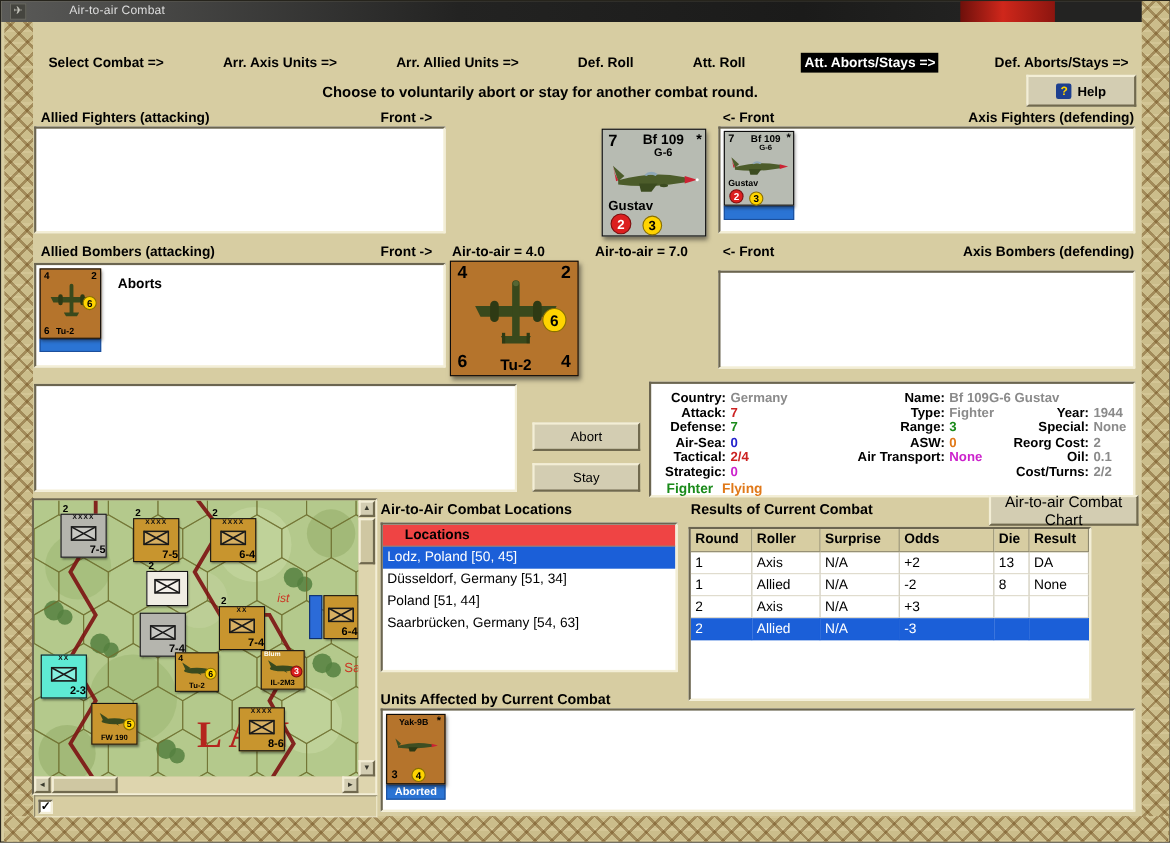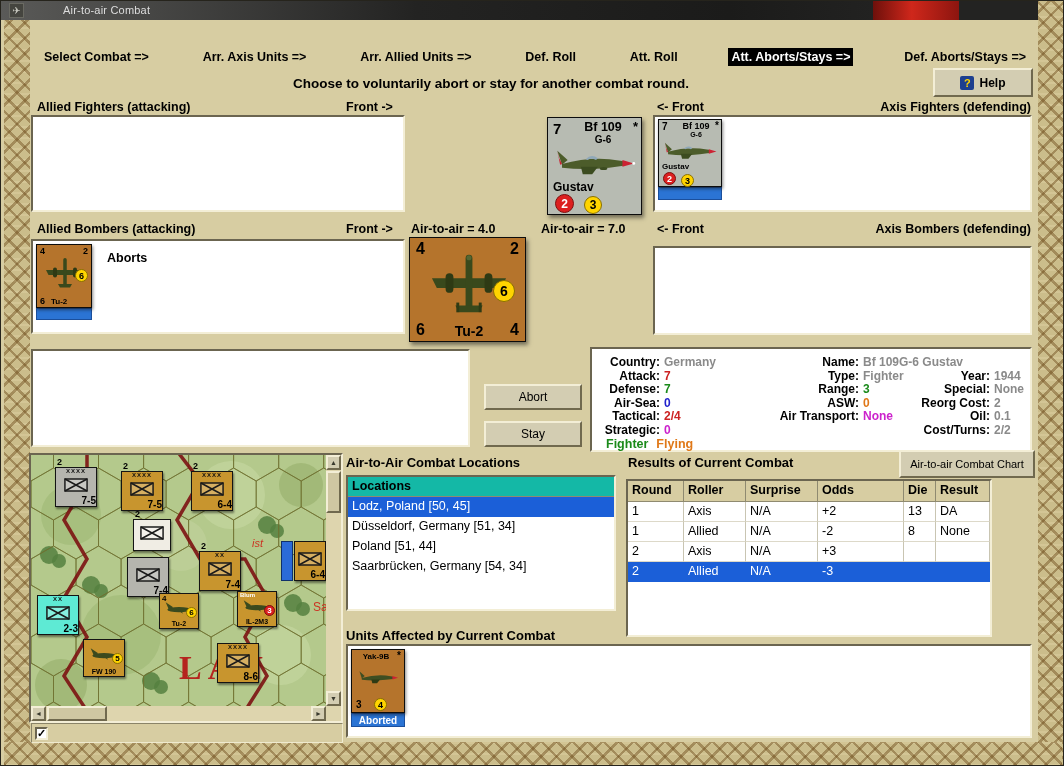--- a/index.html
+++ b/index.html
@@ -47,21 +47,21 @@
   .info-col{position:absolute}
   .info-row{height:13.5px;line-height:13.5px;white-space:nowrap}
   .info-label{display:inline-block;text-align:right;font-weight:bold;font-size:12px;color:#000;margin-right:4px}
   .info-value{font-weight:bold;font-size:12px}
   #infocol1 .info-label{width:60px}
   #infocol2 .info-label{width:92px}
   #infocol3 .info-label{width:80px}
   .info-status{position:absolute;left:14px;top:88px;font-weight:bold;font-size:12.5px}
   .status-word{margin-right:8px}
   
-  .loc-head{height:20px;background:#14b8a6;border-bottom:1px solid #8f8a70;font-weight:bold;font-size:12.5px;padding:2px 4px}
+  .loc-head{height:20px;background:#ef4444;border-bottom:1px solid #8f8a70;font-weight:bold;font-size:12.5px;padding:2px 20px}
   .loc-row{height:20px;font-size:12.5px;padding:2px 4px;white-space:nowrap;overflow:hidden}
   .loc-row.selected{background:#1b5fd8;color:#fff}
   
   .rt-head,.rt-row{display:grid;grid-template-columns:56px 62px 72px 86px 32px 1fr}
   .rt-hcell{font-weight:bold;font-size:12.5px;background:#d7cda2;border-right:1px solid #8f8a70;
     border-bottom:1px solid #8f8a70;padding:2px 4px;height:21px;white-space:nowrap}
   .rt-cell{font-size:12.5px;border-right:1px solid #c9c5b2;border-bottom:1px solid #ddd9c9;padding:2px 4px;height:20px}
   .rt-row.selected .rt-cell{background:#1b5fd8;color:#fff;border-color:#1b5fd8}
   
   #mapframe{position:absolute;left:28px;top:452px;width:314px;height:270px;background:#d7cda2;
@@ -541,26 +541,26 @@
   <div class="sunken" style="left:345px;top:474px;width:270px;height:136px;overflow:hidden">
     <div class="loc-head">Locations</div>
     <div>
 
         <div class="loc-row selected">Lodz, Poland [50, 45]</div>
 
         <div class="loc-row">Düsseldorf, Germany [51, 34]</div>
 
         <div class="loc-row">Poland [51, 44]</div>
 
-        <div class="loc-row">Saarbrücken, Germany [54, 34]</div>
+        <div class="loc-row">Saarbrücken, Germany [54, 63]</div>
       </div>
   </div>
 
   <div class="sec-h" style="left:627px;top:454px">Results of Current Combat</div>
-  <button class="btn" style="left:898px;top:449px;width:136px;height:28px;font-size:11px">
+  <button class="btn" style="left:898px;top:449px;width:136px;height:28px;font-size:14px">
     <span>Air-to-air Combat Chart</span>
   </button>
   <div class="sunken" style="left:625px;top:478px;width:366px;height:158px;overflow:hidden">
     <div class="rt-head">
 
     <div class="rt-hcell">Round</div>
         <div class="rt-hcell">Roller</div>
         <div class="rt-hcell">Surprise</div>
         <div class="rt-hcell">Odds</div>
         <div class="rt-hcell">Die</div>

